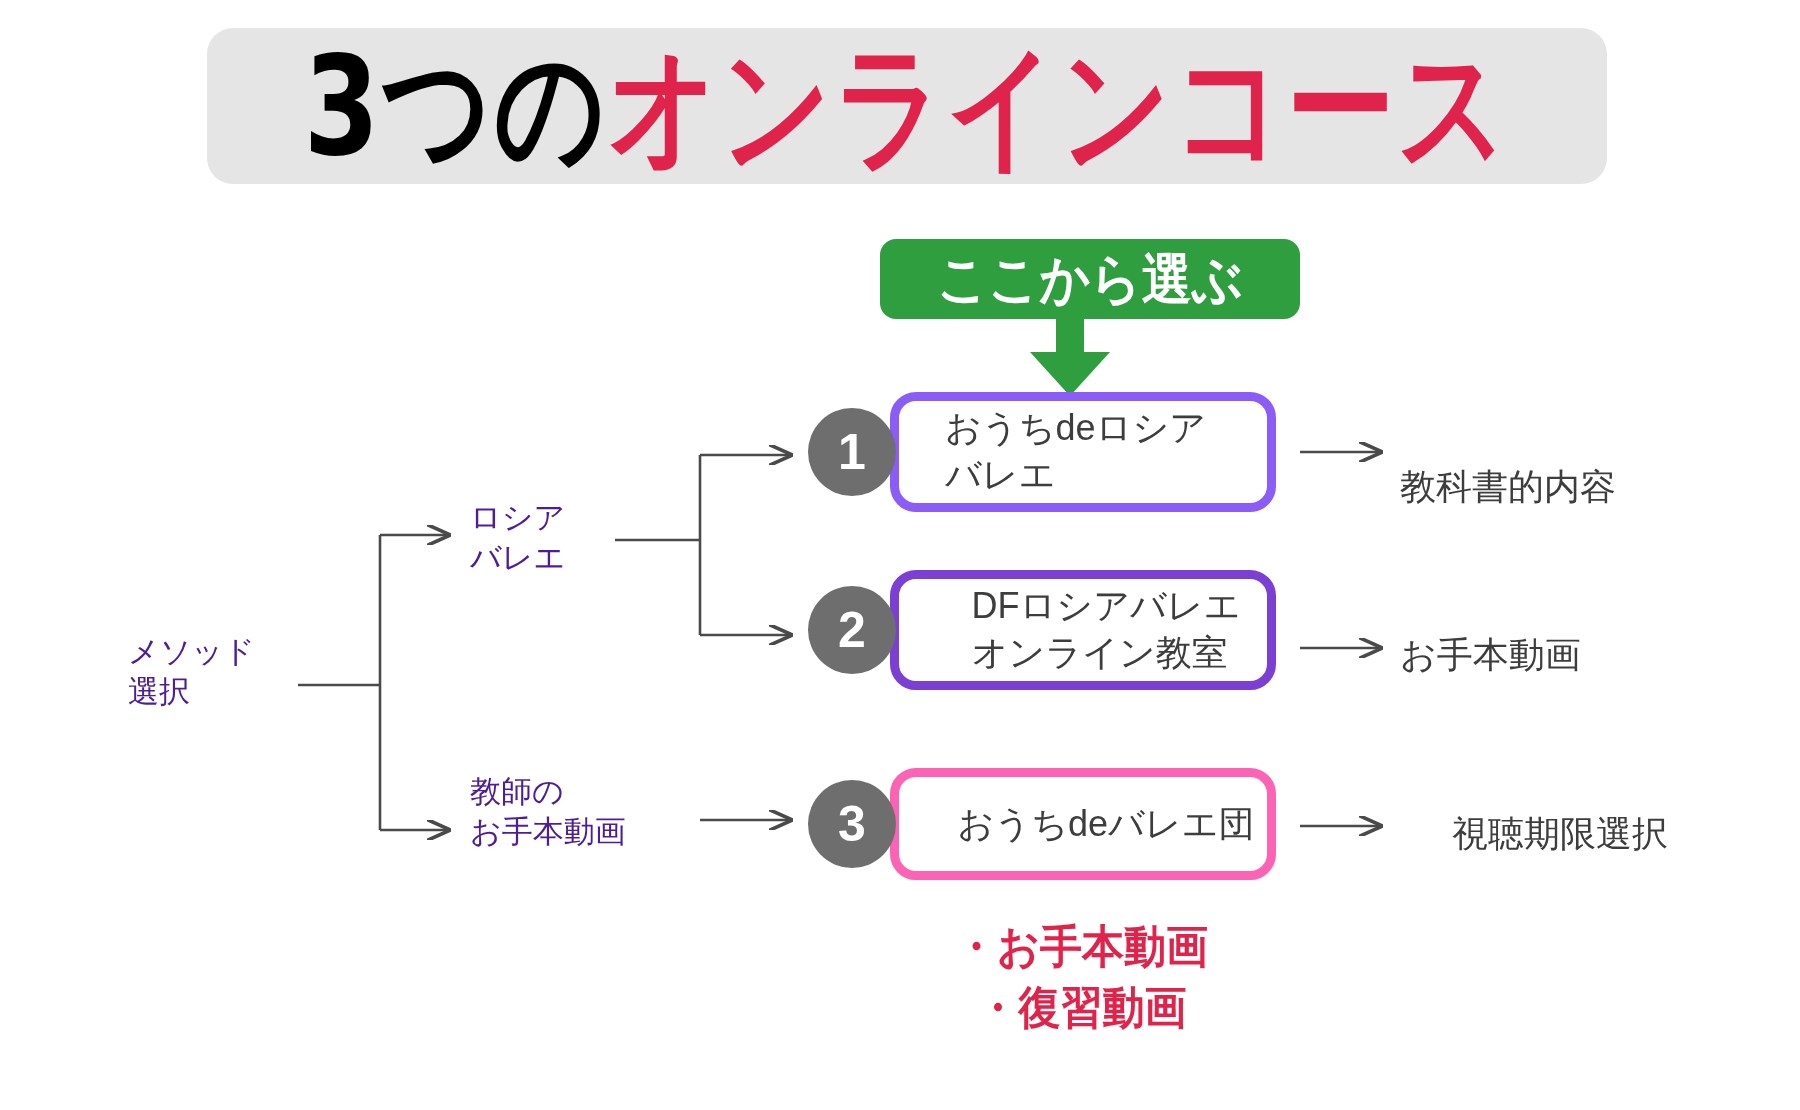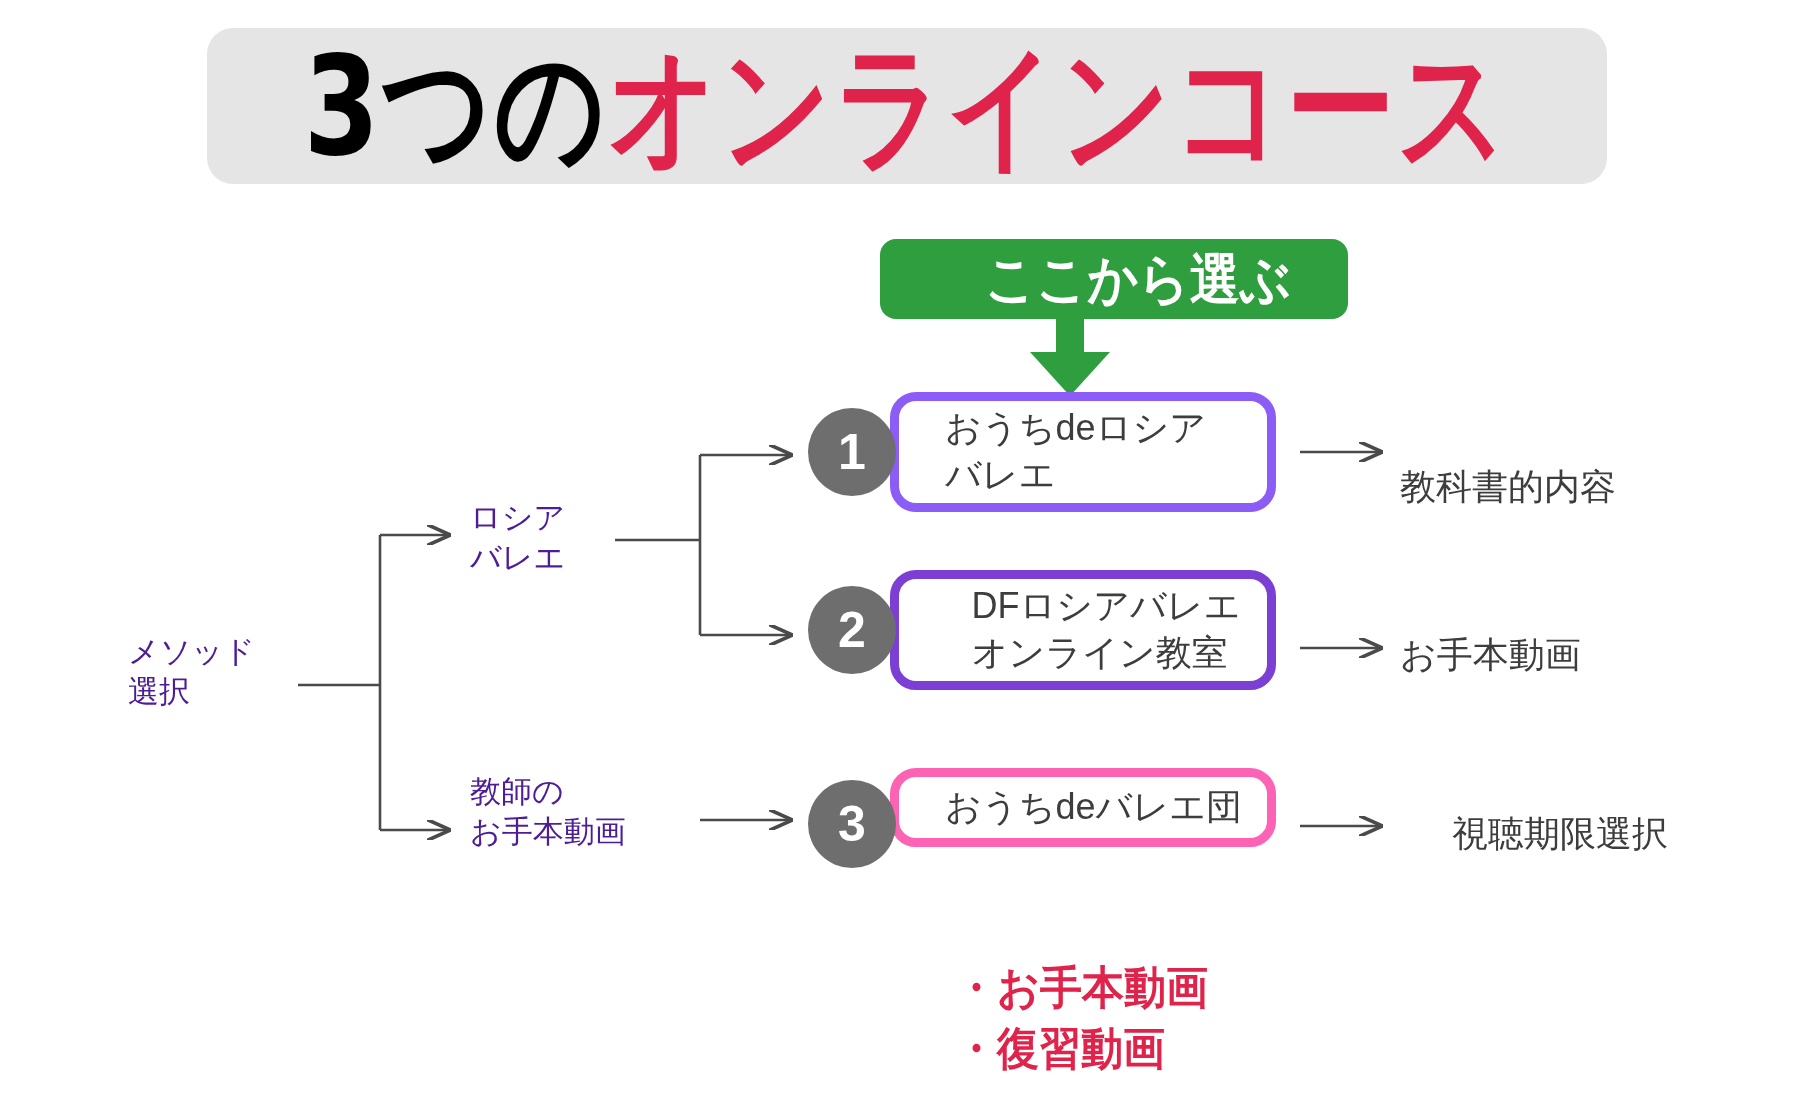--- a/index.html
+++ b/index.html
@@ -46,21 +46,20 @@
     position: absolute;
     left: 880px;
     top: 239px;
     width: 420px;
     height: 80px;
     background: #2e9e3e;
     border-radius: 16px;
     display: flex;
     align-items: center;
     justify-content: center;
-    padding-left: 48px;
   }
   #green-callout-text {
     color: #ffffff;
     font-family: "DejaVu Sans", sans-serif;
     font-size: 50px;
     font-weight: 700;
     line-height: 1;
     white-space: nowrap;
     transform: scaleY(1.1);
   }
@@ -117,21 +116,21 @@
     padding-left: 46px;
   }
   .course-box-text {
     font-size: 36px;
     line-height: 1.3;
     color: #3d3d3d;
     white-space: pre-line;
   }
   #course-box-1 { left: 890px; top: 392px; height: 120px; border: 9px solid #8b5cf6; }
   #course-box-2 { left: 890px; top: 570px; height: 120px; border: 9px solid #7b3fd4; justify-content: center; }
-  #course-box-3 { left: 890px; top: 768px; height: 79px; border: 9px solid #fc63b4; }
+  #course-box-3 { left: 890px; top: 768px; height: 112px; border: 9px solid #fc63b4; justify-content: center; }
 
   .course-badge {
     position: absolute;
     width: 88px;
     height: 88px;
     border-radius: 50%;
     background: #6e6e6e;
     color: #ffffff;
     display: flex;
     align-items: center;
@@ -152,21 +151,22 @@
     white-space: nowrap;
   }
   #course-note-1 { left: 1400px; top: 437px; margin-top: 28px; }
   #course-note-2 { left: 1400px; top: 633px; }
   #course-note-3 { left: 1452px; top: 812px; }
 
   
   #bullets {
     position: absolute;
     left: 955px;
-    top: 955px;
+    top: 914px;
+    text-align: center;
   }
   .bullet-item {
     font-family: "DejaVu Sans", sans-serif;
     font-size: 42px;
     font-weight: 700;
     color: #e0234a;
     line-height: 1.45;
     white-space: nowrap;
     transform: scaleY(1.08);
     transform-origin: left top;

